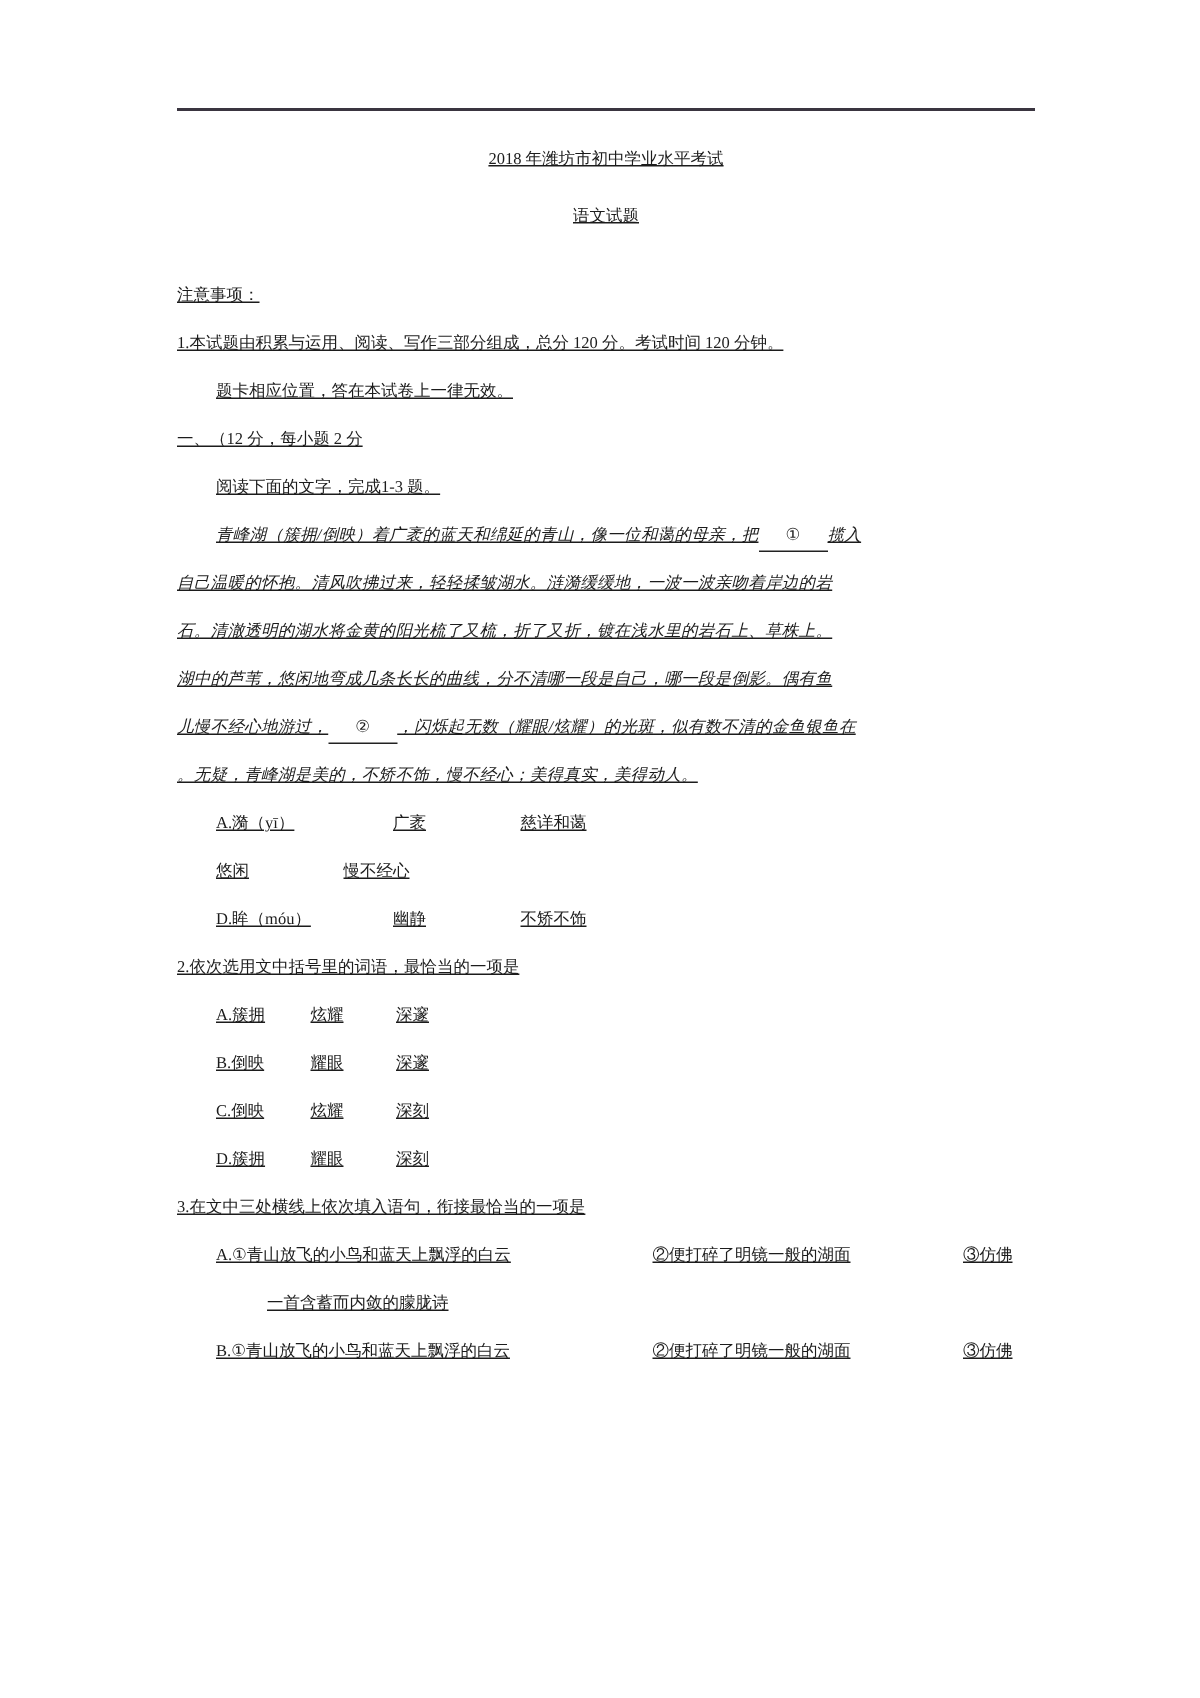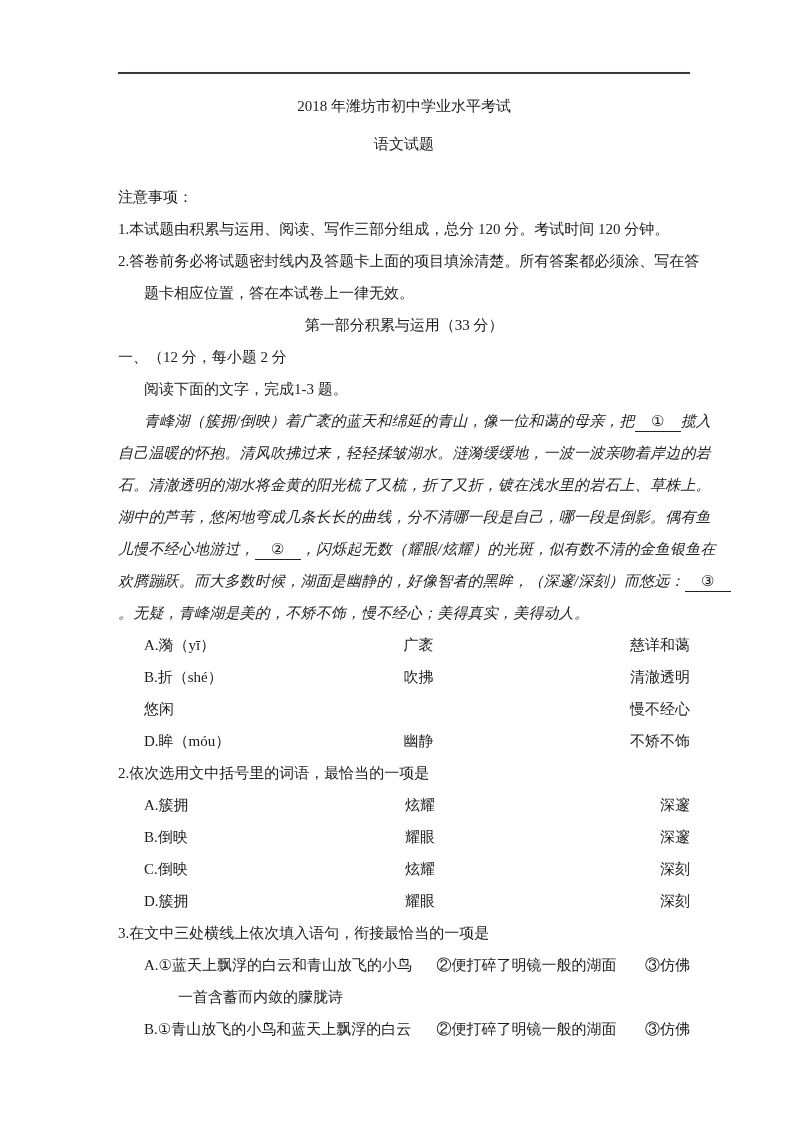--- a/index.html
+++ b/index.html
@@ -26,86 +26,79 @@
   }
   .top-rule {
     margin-top: 72px;
     height: 2px;
     background: #3a3540;
     width: 100%;
   }
   .line {
     height: 32px;
     line-height: 32px;
-    font-size: 15px;
+    font-size: 11px;
     white-space: nowrap;
+    text-decoration: underline;
   }
   .center { text-align: center; }
   .indent1 { padding-left: 26px; }
   .indent2 { padding-left: 60px; }
   .mt16 { margin-top: 16px; }
   .mt6 { margin-top: 6px; }
   .mt4 { margin-top: 21px; }
   .passage {
     font-style: italic;
     letter-spacing: 0.2px;
   }
   .blank {
     display: inline-block;
     min-width: 46px;
     text-align: center;
     border-bottom: 1px solid #222222;
     line-height: 20px;
     font-style: normal;
   }
-  .opt-row { display: flex; justify-content: space-between; }
+  .opt-row { display: flex; }
   .q1-c1 { width: 118px; }
   .q1-c2 { width: 85px; }
   .q2-c1 { width: 63px; }
   .q2-c2 { width: 57px; }
   .q3-c1 { width: 291px; }
   .q3-c2 { width: 207px; }
 </style>
 </head>
 <body>
 
 <div class="page">
   <div class="content">
 
     <div class="top-rule"></div>
 
     <div class="line center mt16">2018 年潍坊市初中学业水平考试</div>
     <div class="line center mt6">语文试题</div>
 
     <div class="line mt4">注意事项：</div>
     <div class="line">1.本试题由积累与运用、阅读、写作三部分组成，总分 120 分。考试时间 120 分钟。</div>
-    <div class="line">2.答卷前务必将试题密封线内及答题卡上面的项目填涂清楚。所有答案都必须涂、写在答</div>
     <div class="line indent1">题卡相应位置，答在本试卷上一律无效。</div>
 
-    <div class="line center">第一部分积累与运用（33 分）</div>
     <div class="line">一、（12 分，每小题 2 分</div>
     <div class="line indent1">阅读下面的文字，完成1-3 题。</div>
 
     <div class="line passage indent1"><span>青峰湖（簇拥/倒映）着广袤的蓝天和绵延的青山，像一位和蔼的母亲，把</span><span class="blank">①</span><span>揽入</span></div>
     <div class="line passage">自己温暖的怀抱。清风吹拂过来，轻轻揉皱湖水。涟漪缓缓地，一波一波亲吻着岸边的岩</div>
     <div class="line passage">石。清澈透明的湖水将金黄的阳光梳了又梳，折了又折，镀在浅水里的岩石上、草株上。</div>
     <div class="line passage">湖中的芦苇，悠闲地弯成几条长长的曲线，分不清哪一段是自己，哪一段是倒影。偶有鱼</div>
     <div class="line passage"><span>儿慢不经心地游过，</span><span class="blank">②</span><span>，闪烁起无数（耀眼/炫耀）的光斑，似有数不清的金鱼银鱼在</span></div>
-    <div class="line passage"><span>欢腾蹦跃。而大多数时候，湖面是幽静的，好像智者的黑眸，（深邃/深刻）而悠远：</span><span class="blank">③</span></div>
     <div class="line passage">。无疑，青峰湖是美的，不矫不饰，慢不经心；美得真实，美得动人。</div>
 
     <div class="line opt-row indent1">
       <span class="q1-c1">A.漪（yī）</span>
       <span class="q1-c2">广袤</span>
       <span>慈详和蔼</span>
-    </div>
-    <div class="line opt-row indent1">
-      <span class="q1-c1">B.折（shé）</span>
-      <span class="q1-c2">吹拂</span>
-      <span>清澈透明</span>
     </div>
     <div class="line opt-row indent1">
       <span class="q1-c2">悠闲</span>
       <span>慢不经心</span>
     </div>
     <div class="line opt-row indent1">
       <span class="q1-c1">D.眸（móu）</span>
       <span class="q1-c2">幽静</span>
       <span>不矫不饰</span>
     </div>
@@ -127,21 +120,21 @@
       <span>深刻</span>
     </div>
     <div class="line opt-row indent1">
       <span class="q2-c1">D.簇拥</span>
       <span class="q2-c2">耀眼</span>
       <span>深刻</span>
     </div>
 
     <div class="line">3.在文中三处横线上依次填入语句，衔接最恰当的一项是</div>
     <div class="line opt-row indent1">
-      <span class="q3-c1">A.①蓝天上飘浮的白云和青山放飞的小鸟</span>
+      <span class="q3-c1">A.①青山放飞的小鸟和蓝天上飘浮的白云</span>
       <span class="q3-c2">②便打碎了明镜一般的湖面</span>
       <span>③仿佛</span>
     </div>
     <div class="line indent2">一首含蓄而内敛的朦胧诗</div>
     <div class="line opt-row indent1">
       <span class="q3-c1">B.①青山放飞的小鸟和蓝天上飘浮的白云</span>
       <span class="q3-c2">②便打碎了明镜一般的湖面</span>
       <span>③仿佛</span>
     </div>
 

